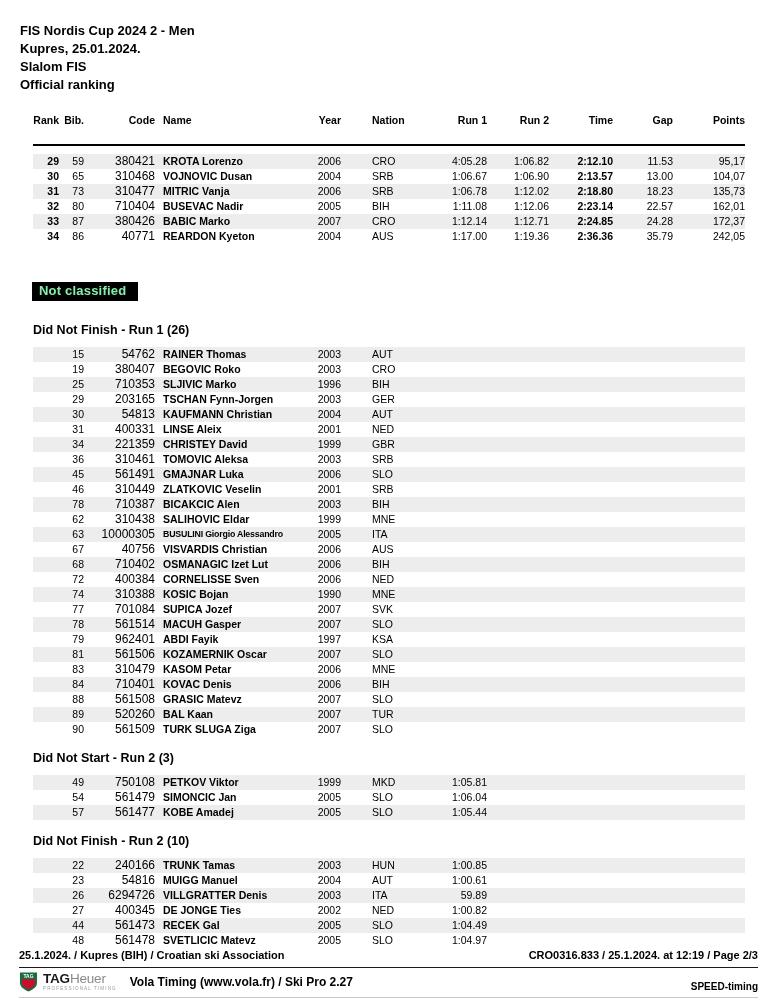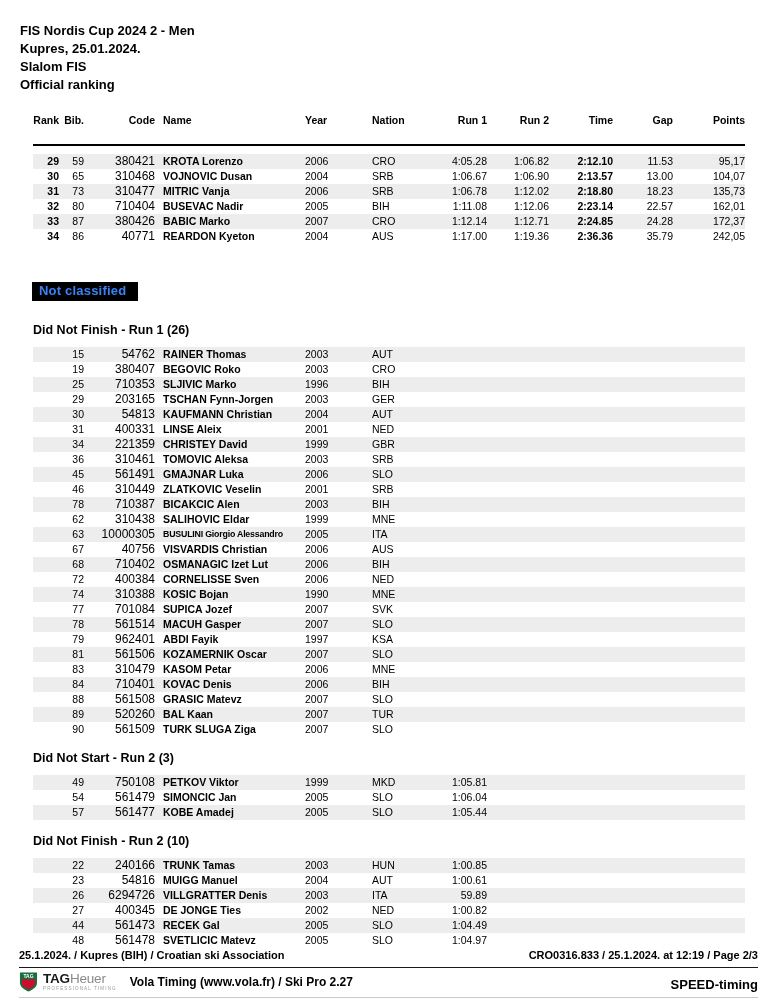--- a/index.html
+++ b/index.html
@@ -27,30 +27,30 @@
   .rows { margin-top:8px; }
   .trow { height:15px; align-items:center; font-size:10.5px; line-height:15px; }
   .trow.stripe { background:#ededed; }
 
   .c-rank   { text-align:right; }
   .c-bib    { text-align:right; padding-right:3px; box-sizing:border-box; }
   .c-code   { text-align:right; }
   .trow .c-code { font-size:12px; }
   .c-name   { text-align:left; padding-left:8px; font-weight:bold; white-space:nowrap; overflow:hidden; box-sizing:border-box; }
   .c-name.condensed { font-size:8.8px; letter-spacing:-0.2px; }
-  .c-year   { text-align:left; }
+  .c-year   { text-align:right; }
   .c-nation { text-align:left; padding-left:31px; box-sizing:border-box; }
   .c-run1, .c-run2, .c-time, .c-gap, .c-points { text-align:right; }
   .trow .c-rank { font-weight:bold; }
   .trow .c-time { font-weight:bold; }
 
   
   .badge {
     display:inline-block; margin:38px 0 0 32px;
-    background:#000; color:#3b82f6; font-weight:bold; font-size:13px;
+    background:#000; color:#86efac; font-weight:bold; font-size:13px;
     line-height:18px; padding:0 12px 1px 7px; letter-spacing:0.2px;
   }
 
   
   .section-title { font-weight:bold; font-size:12.5px; margin:22px 0 0 33px; line-height:15px; white-space:nowrap; }
   .section-title.later { margin-top:14px; }
   .section .rows { margin-top:9px; }
 
   
   .footer { position:absolute; left:19px; right:14px; bottom:2px; }
@@ -63,21 +63,21 @@
     display:flex; justify-content:space-between; align-items:flex-end;
     padding:4px 0 5px 0; border-bottom:1px solid #c9c9c9;gap:48px;
   }
   .brand { display:flex; align-items:center; gap:5px; }
   .brand-words { display:flex; flex-direction:column; line-height:1; }
   .brand-name { font-size:13.5px; letter-spacing:-0.2px; white-space:nowrap; }
   .brand-name .b1 { font-weight:bold; color:#1a1a1a; }
   .brand-name .b2 { font-weight:normal; color:#8a8a8a; }
   .brand-tagline { font-size:4.6px; color:#9a9a9a; letter-spacing:1.1px; margin-top:2px; white-space:nowrap; }
   .vola { font-weight:bold; font-size:12px; margin-left:8px; white-space:nowrap; }
-  .speed { font-weight:bold; font-size:13px; white-space:nowrap; }
+  .speed { font-weight:bold; font-size:10px; white-space:nowrap; }
   .shield { width:19px; height:20px; flex:0 0 auto; }
 </style>
 </head>
 <body>
 
 <div class="page">
 
   <div class="doc-header">
     <div class="hline">FIS Nordis Cup 2024 2 - Men</div>
     <div class="hline">Kupres, 25.01.2024.</div>

